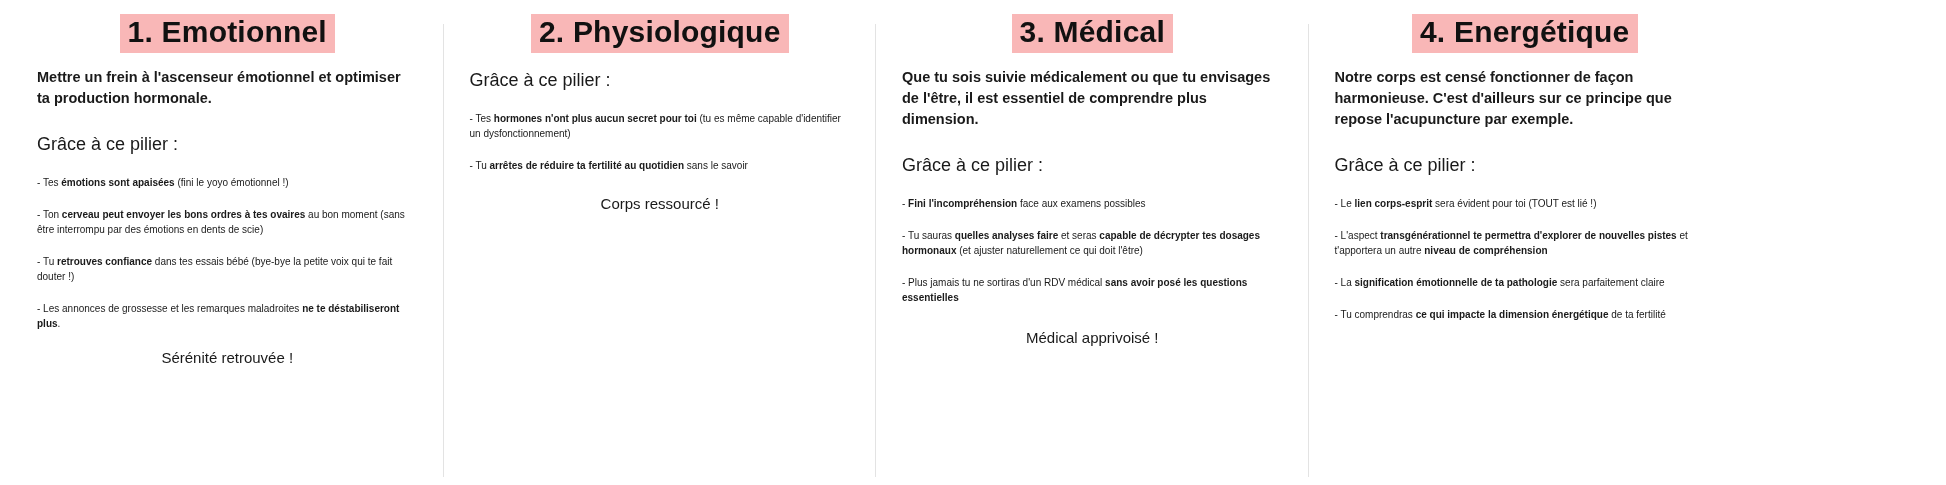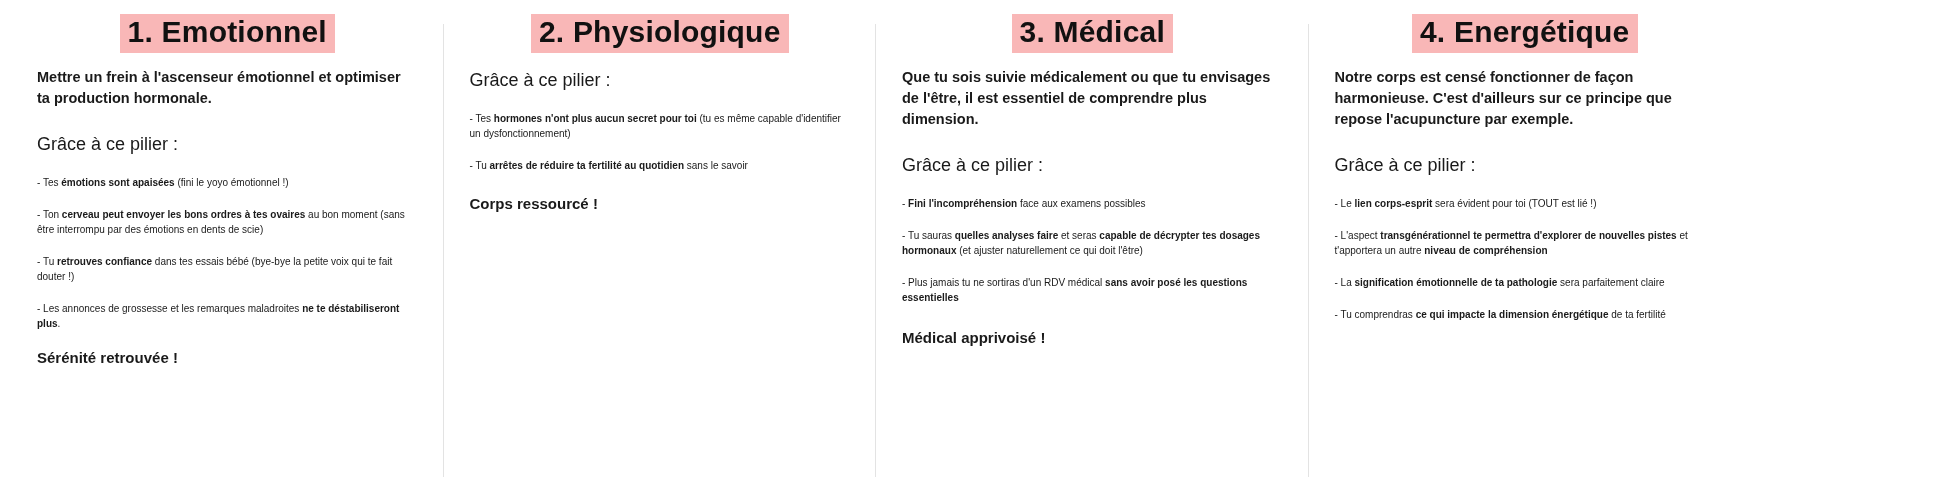--- a/index.html
+++ b/index.html
@@ -63,21 +63,22 @@
   .bullet {
     font-size: 10px;
     line-height: 1.5;
     margin: 0 0 17px 0;
   }
   .bullet b {
     font-weight: bold;
   }
   .footer {
     font-size: 15px;
-    font-weight: bold;
+    font-weight: normal;
+    text-align: center;
     margin-top: 14px;
   }
   .col-1 .footer { margin-top: 18px; }
   .col-2 .footer { margin-top: 22px; }
   .col-3 .footer { margin-top: 24px; }
   .col-4 .footer { margin-top: 14px; }
 </style>
 </head>
 <body>
 

